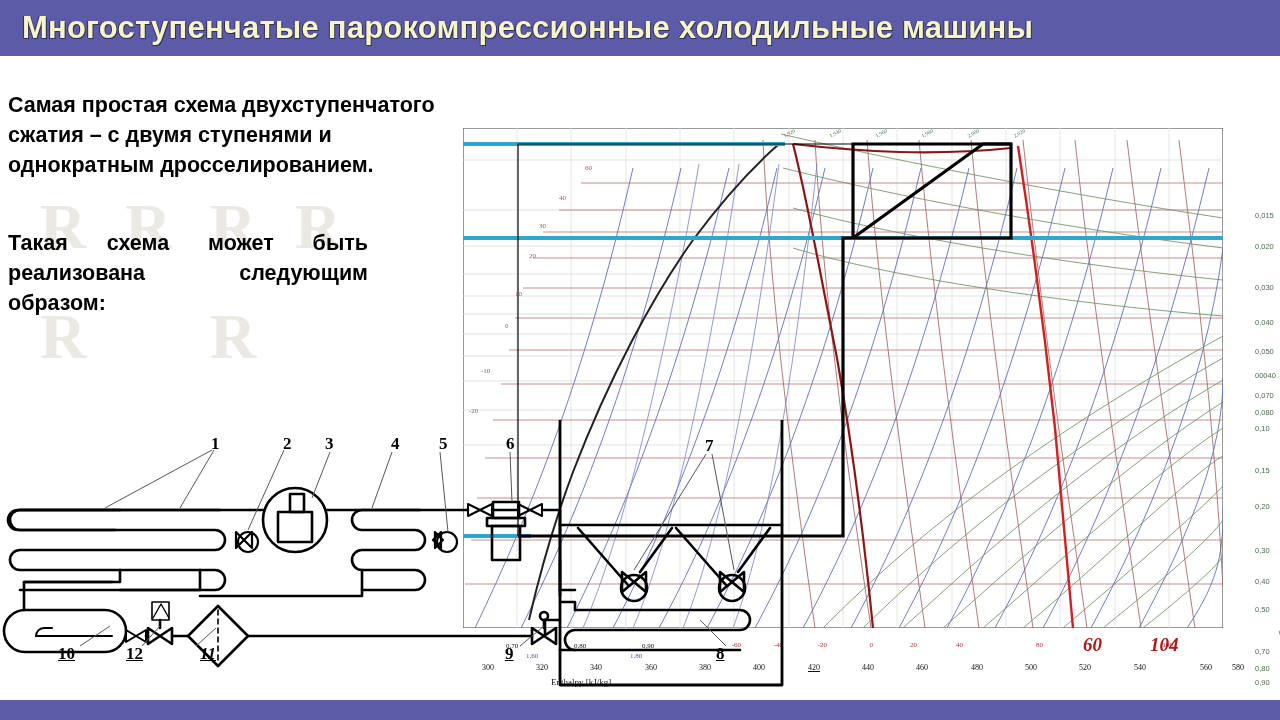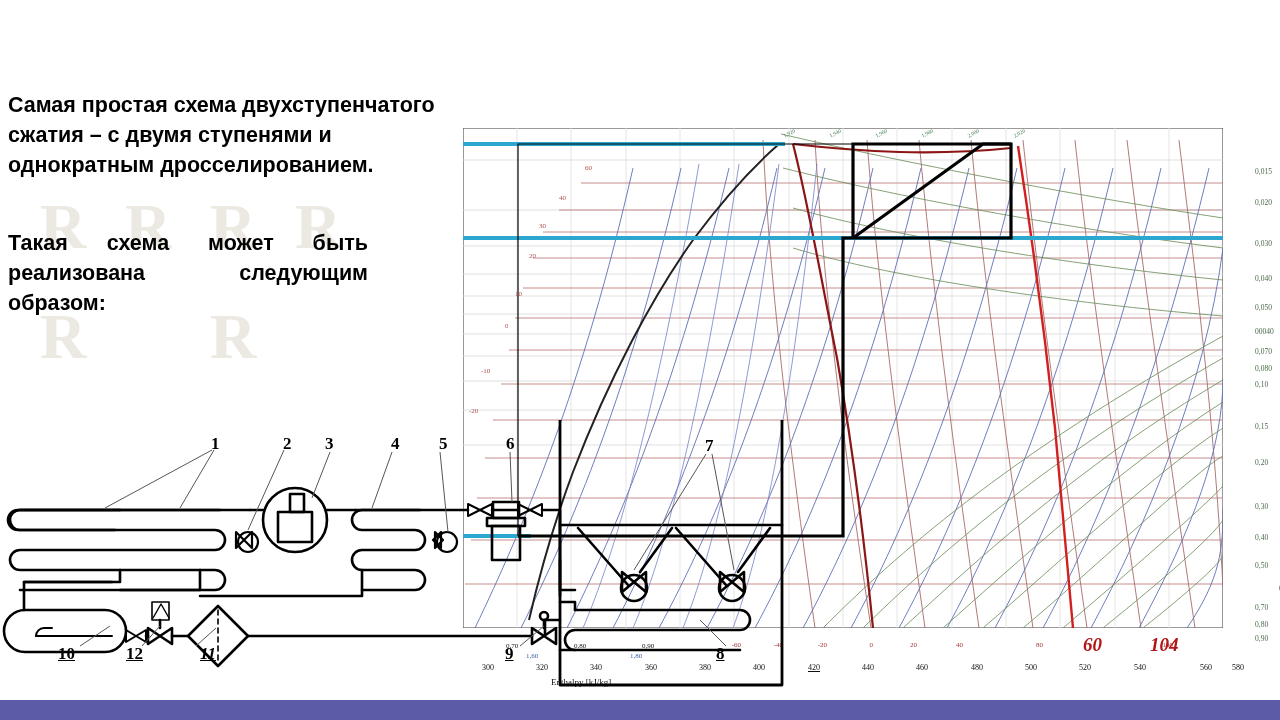--- a/index.html
+++ b/index.html
@@ -26,22 +26,22 @@
 
   
   .chart{position:absolute;left:463px;top:128px;width:810px;height:560px;background:#fff;}
   .plotbox{position:absolute;left:25px;top:10px;width:760px;height:500px;}
   .chart svg{position:absolute;left:0;top:0;}
 
   .ylab{position:absolute;font-size:7.5px;color:#444;text-align:right;width:34px;
         font-family:"Liberation Serif",serif;}
   .ytitle{position:absolute;font-size:8px;color:#444;font-family:"Liberation Serif",serif;
         transform:rotate(-90deg);transform-origin:left top;white-space:nowrap;}
-  .rlab{position:absolute;font-size:7.5px;color:#4a6a4a;font-family:Liberation Serif, serif;
-        white-space:nowrap;}
+  .rlab{position:absolute;font-size:7.5px;color:#4a6a4a;font-family:Liberation Sans, sans-serif;
+        white-space:nowrap;margin-top:44px;}
   .hlab{position:absolute;font-size:8px;color:#111;font-family:"Liberation Serif",serif;
         text-align:center;width:30px;}
   .tlab{position:absolute;font-size:7px;color:#a33;font-family:"Liberation Serif",serif;
         text-align:right;width:20px;}
   .slab{position:absolute;font-size:7px;color:#3a5ea8;font-family:"Liberation Serif",serif;
         text-align:center;width:26px;}
   .xtitle{position:absolute;font-size:9px;color:#111;font-family:"Liberation Serif",serif;}
   .redmark{position:absolute;font-size:19px;color:#b31414;font-weight:bold;font-style:italic;
         font-family:"Liberation Serif",serif;}
   .refname{position:absolute;left:28px;top:3px;font-size:11px;font-weight:bold;color:#000;
@@ -61,20 +61,23 @@
   .schem{position:absolute;left:0px;top:420px;width:800px;height:280px;}
   .num{position:absolute;font-size:17px;font-weight:bold;color:#000;
         font-family:"Liberation Serif",serif;}
   .num.u{text-decoration:underline;}
 </style>
 </head>
 <body>
 
 <div class="slide">
 
+  <div class="hdr">
+    <div class="hdr-title">Многоступенчатые парокомпрессионные холодильные машины</div>
+  </div>
   <div class="hdr-strip"></div>
 
   <div class="wm" style="left:40px;top:190px;">R</div>
   <div class="wm" style="left:125px;top:190px;">R</div>
   <div class="wm" style="left:210px;top:190px;">R</div>
   <div class="wm" style="left:295px;top:190px;">R</div>
   <div class="wm" style="left:40px;top:300px;">R</div>
   <div class="wm" style="left:210px;top:300px;">R</div>
 
   <div class="body-text" id="para1">Самая простая схема двухступенчатого сжатия – с двумя ступенями и однократным дросселированием.</div>

